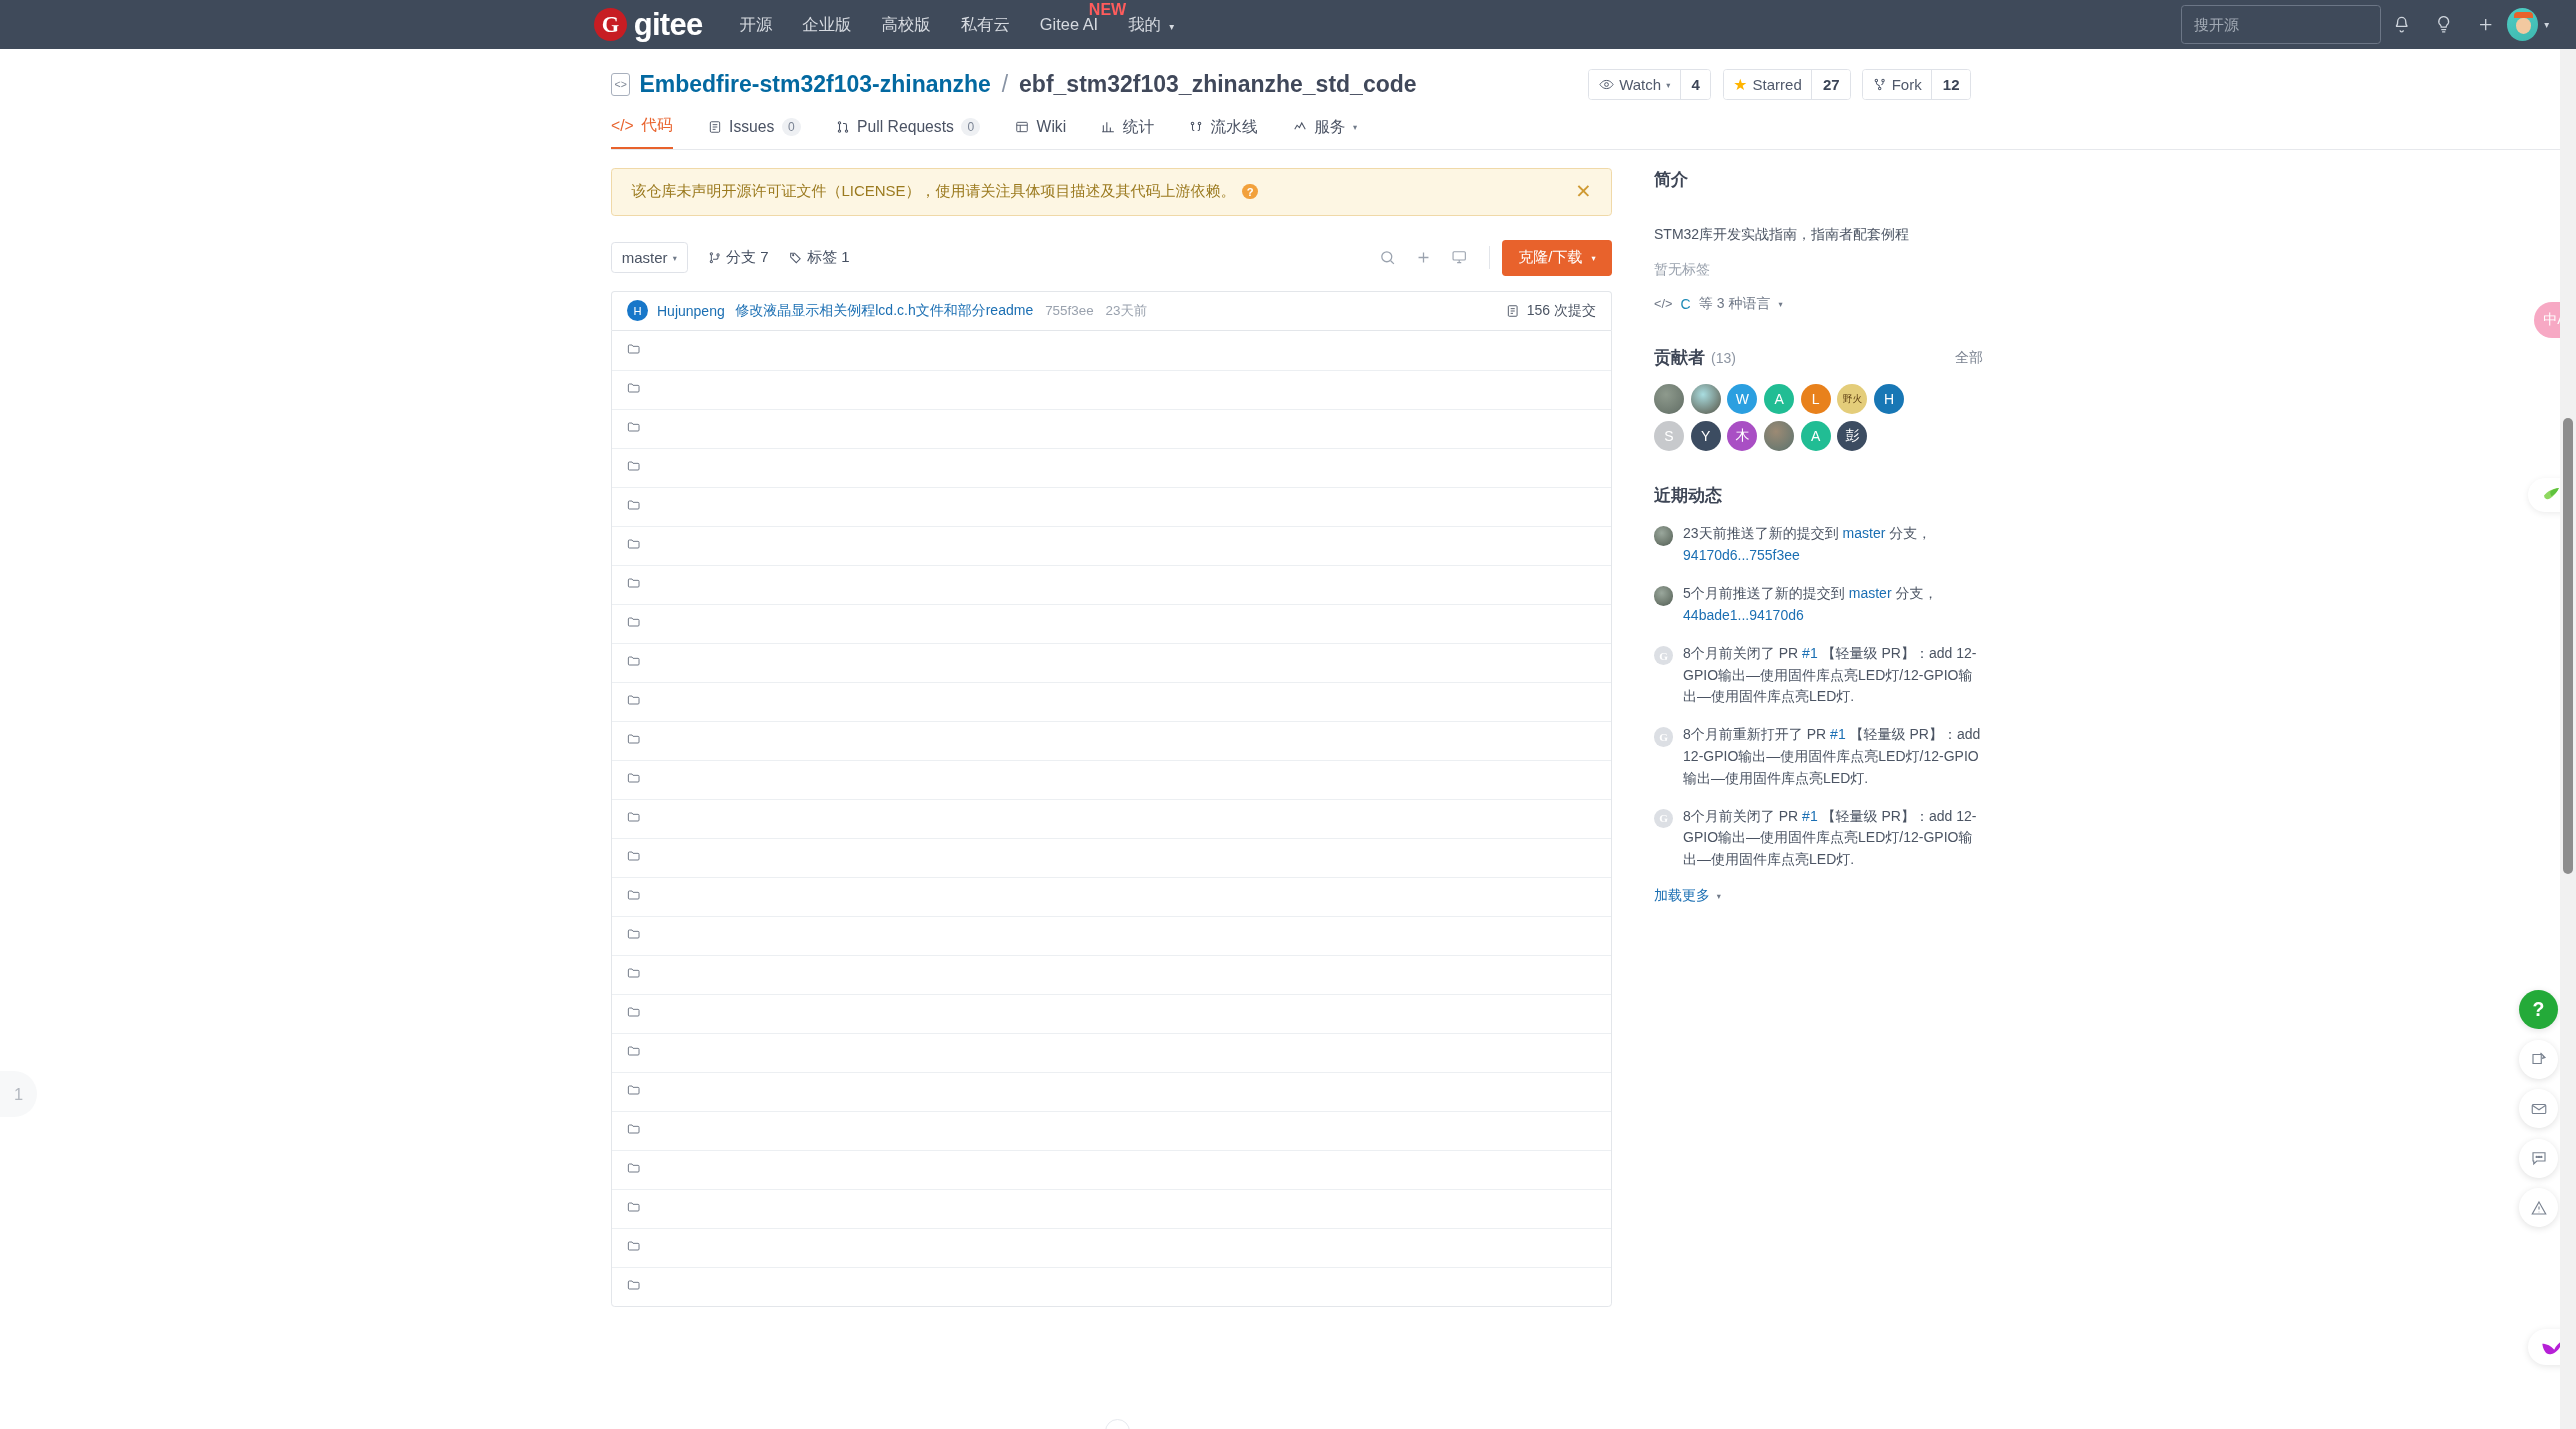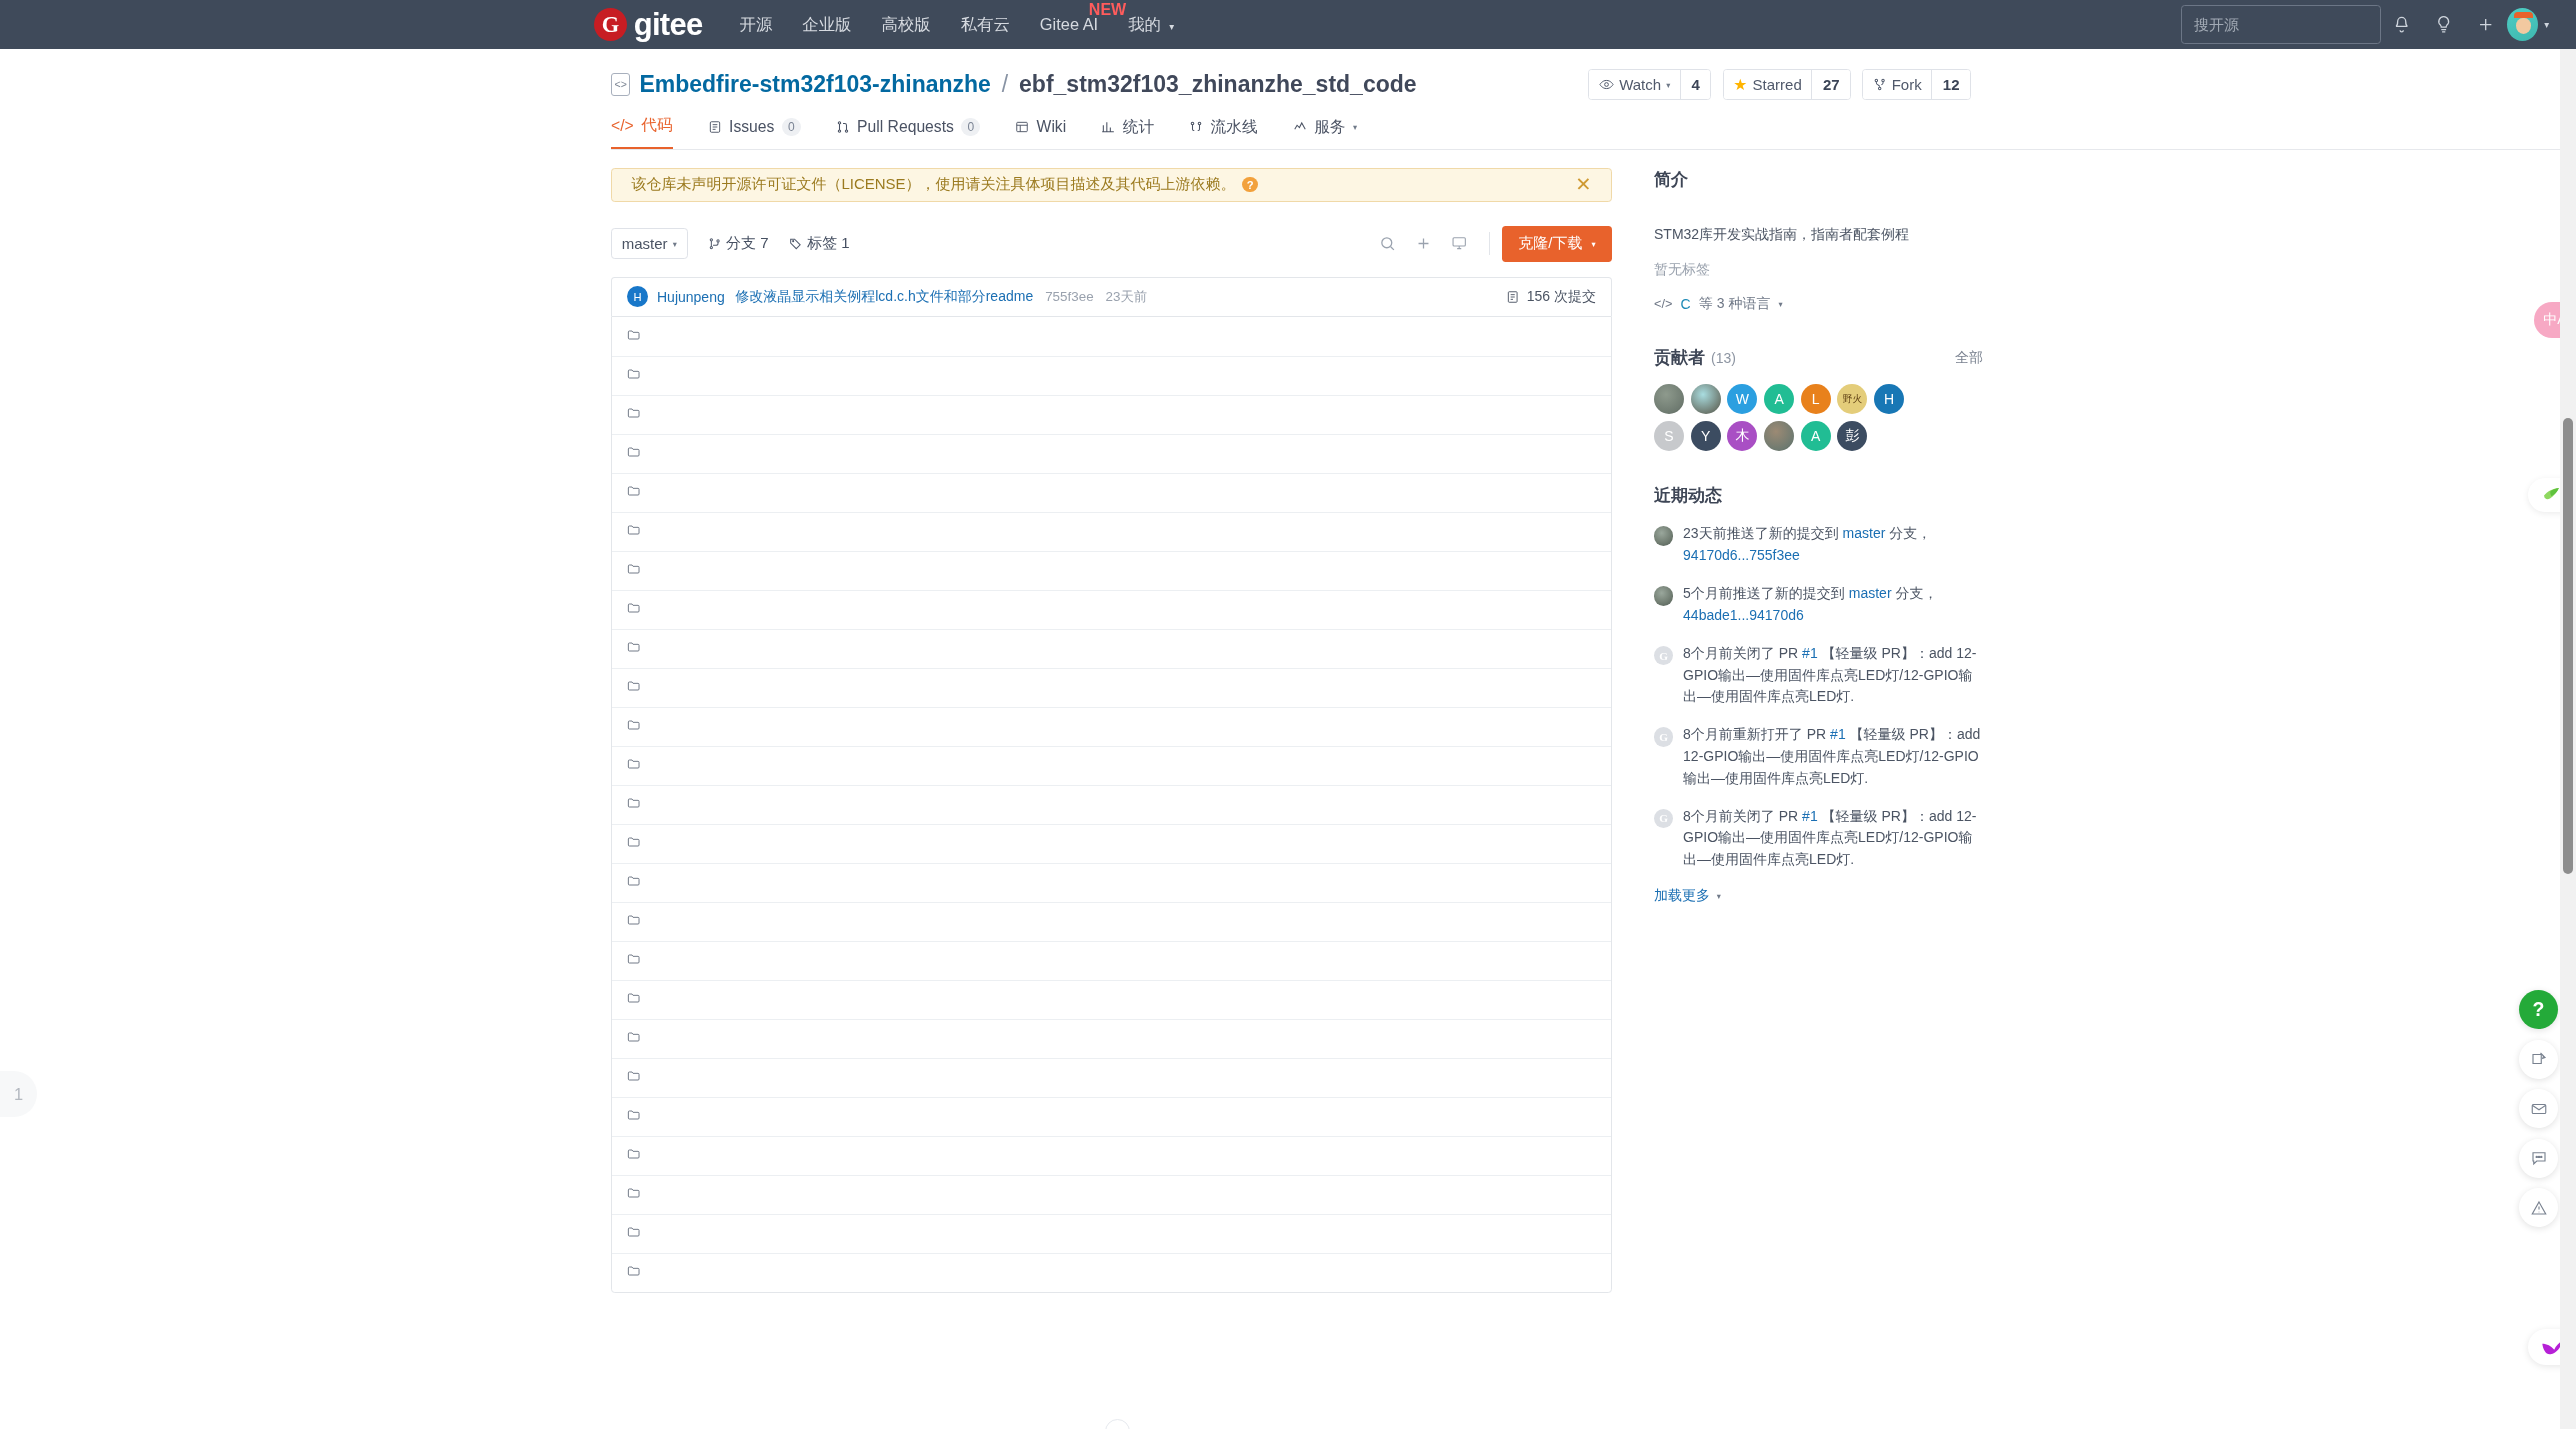--- a/index.html
+++ b/index.html
@@ -90,21 +90,21 @@
   .tabs-underline { position: absolute; left: 0; right: -1225px; bottom: 0; height: 0.7px; background: #e6e8ec; }
 
   
   .page { display: flex; padding-left: 611px; padding-right: 0; margin-top: 18px; }
   .main-col { width: 1001px; }
   .side-col { width: 329px; margin-left: 42px; }
 
   
   .notice {
     background: #fdf6e3; border: 0.7px solid #f0d9a8; border-radius: 3.7px;
-    height: 34px; display: flex; align-items: center; padding: 0 19.4px;
+    height: 48px; display: flex; align-items: center; padding: 0 19.4px;
     color: #9b7a1f; font-size: 15px;
   }
   .notice .q {
     display: inline-flex; align-items: center; justify-content: center;
     width: 15.7px; height: 15.7px; border-radius: 50%; background: #f2a13c;
     color: #fff; font-size: 11.2px; font-weight: bold; margin-left: 6.7px;
   }
   .notice .close { margin-left: auto; color: #cf9a33; font-size: 19.4px; cursor: pointer; line-height: 1; }
 
   

